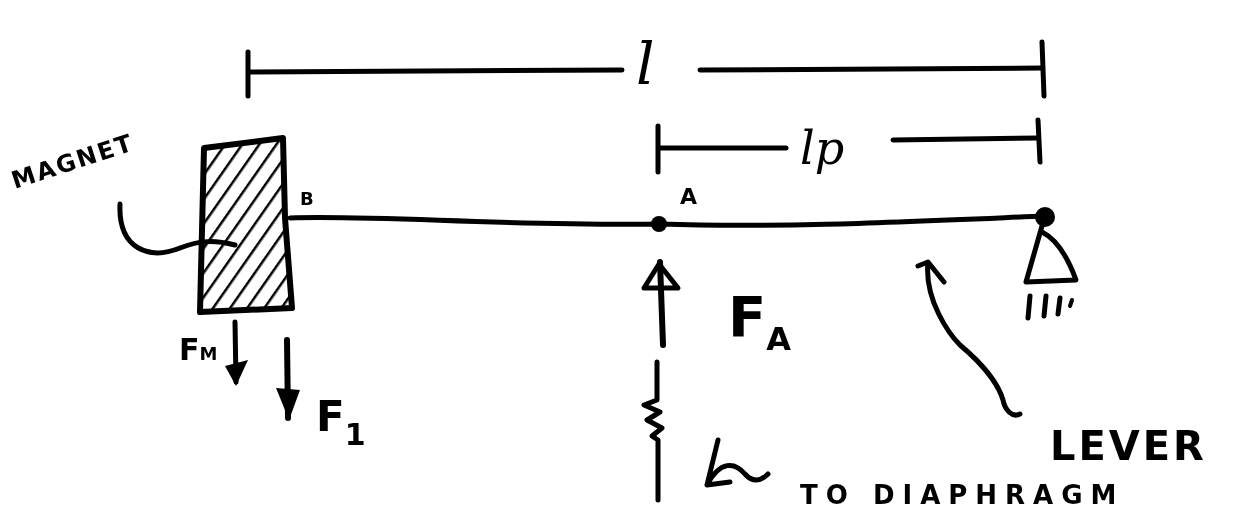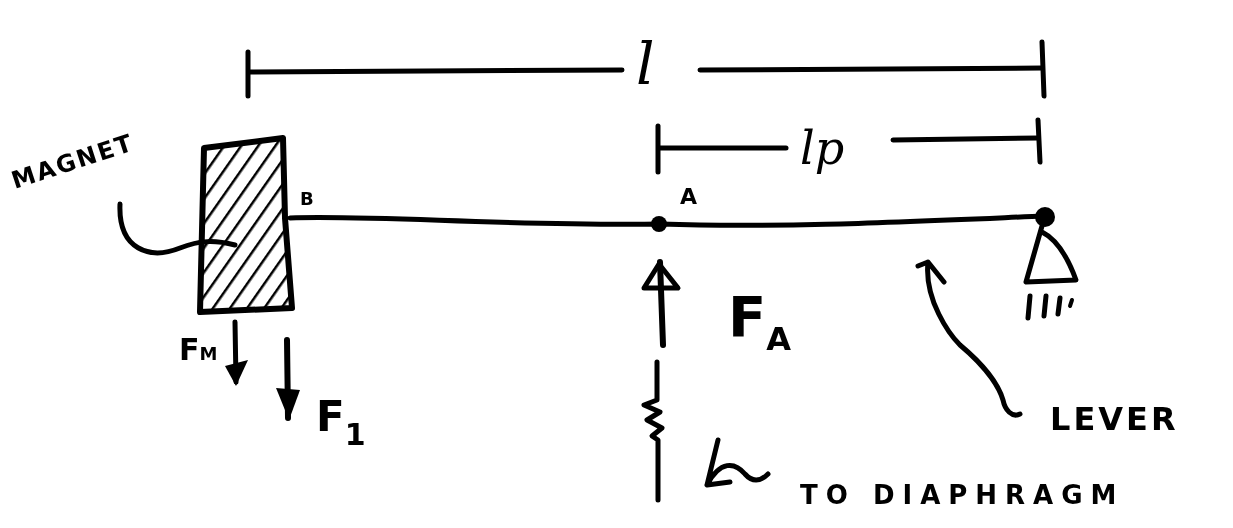--- a/index.html
+++ b/index.html
@@ -84,14 +84,14 @@
 <div class="lbl" style="left:163px;top:332px;font-size:30px;margin-left:16px;">
   <span>F</span><span style="font-size:18px;">M</span>
 </div>
 <div class="lbl" style="left:316px;top:392px;font-size:42px;">
   <span>F</span><span style="font-size:30px;position:relative;top:14px;">1</span>
 </div>
 <div class="lbl" style="left:728px;top:284px;font-size:56px;">
   <span>F</span><span style="font-size:32px;position:relative;top:14px;">A</span>
 </div>
 
-<div class="lbl" style="left:1050px;top:400px;font-size:32px;letter-spacing:3px;">LEVER</div>
+<div class="lbl" style="left:1050px;top:423px;font-size:40px;letter-spacing:3px;">LEVER</div>
 <div class="lbl" style="left:800px;top:480px;font-size:26px;letter-spacing:8px;text-align:center;">TO DIAPHRAGM</div>
 
 </body></html>

